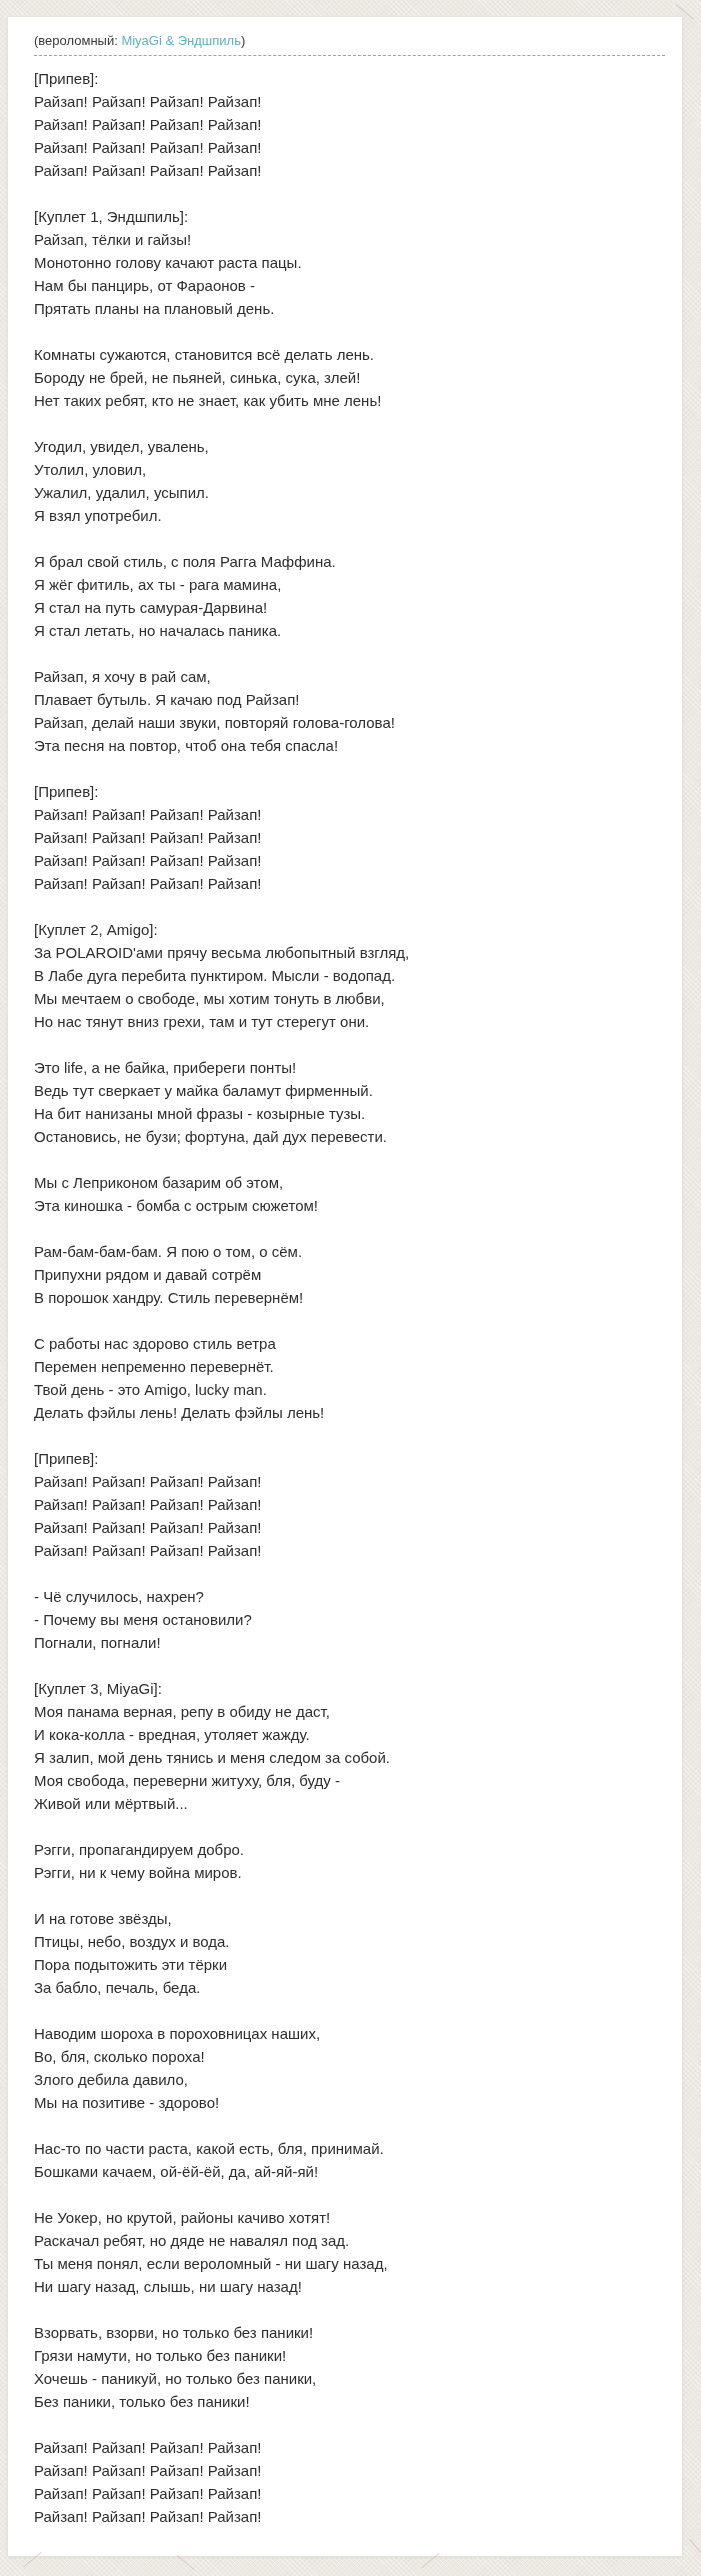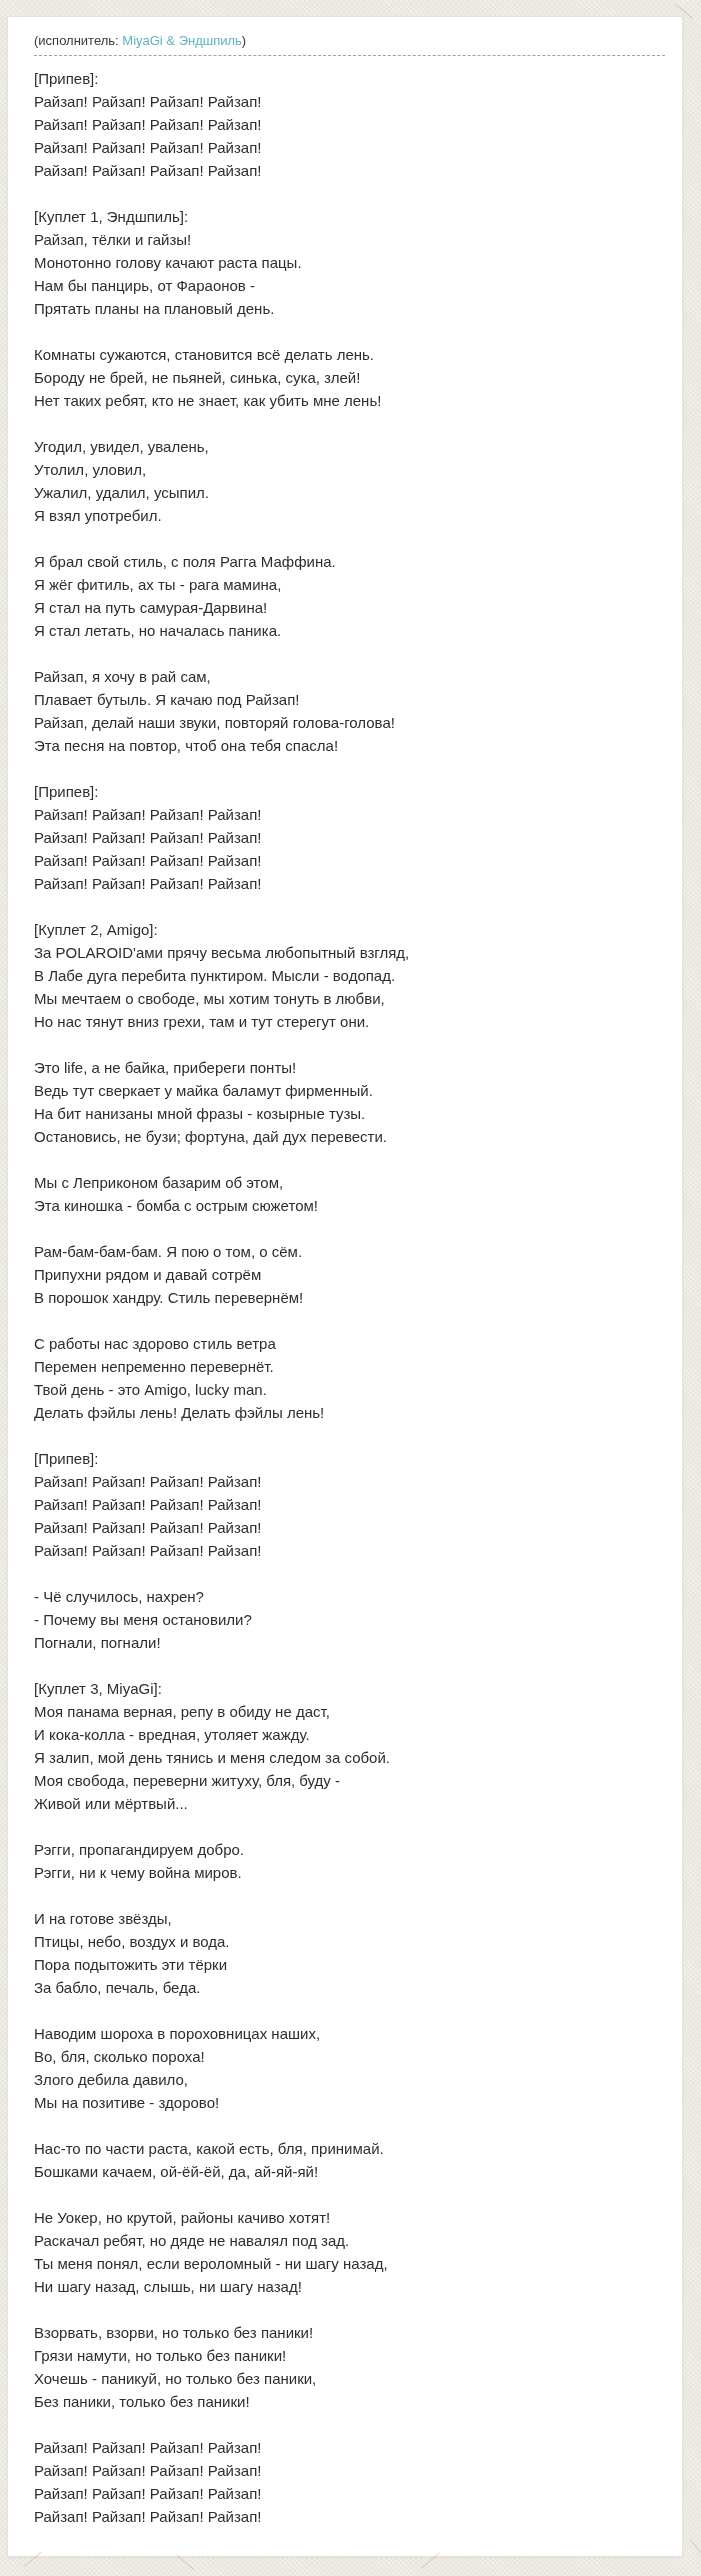--- a/index.html
+++ b/index.html
@@ -38,21 +38,21 @@
   }
   .stitch{
     position:absolute;width:23px;height:0.9px;background:#dba4ac;opacity:.55;
   }
 </style>
 </head>
 <body>
 
 <div class="card">
   <div class="artist-line">
-    <span>(исполнитель: </span><a class="artist-link">MiyaGi &amp; Эндшпиль</a><span>)</span>
+    <span>(вероломный: </span><a class="artist-link">MiyaGi &amp; Эндшпиль</a><span>)</span>
   </div>
   <div class="lyrics">[Припев]:
 Райзап! Райзап! Райзап! Райзап!
 Райзап! Райзап! Райзап! Райзап!
 Райзап! Райзап! Райзап! Райзап!
 Райзап! Райзап! Райзап! Райзап!
 
 [Куплет 1, Эндшпиль]:
 Райзап, тёлки и гайзы!
 Монотонно голову качают раста пацы.

